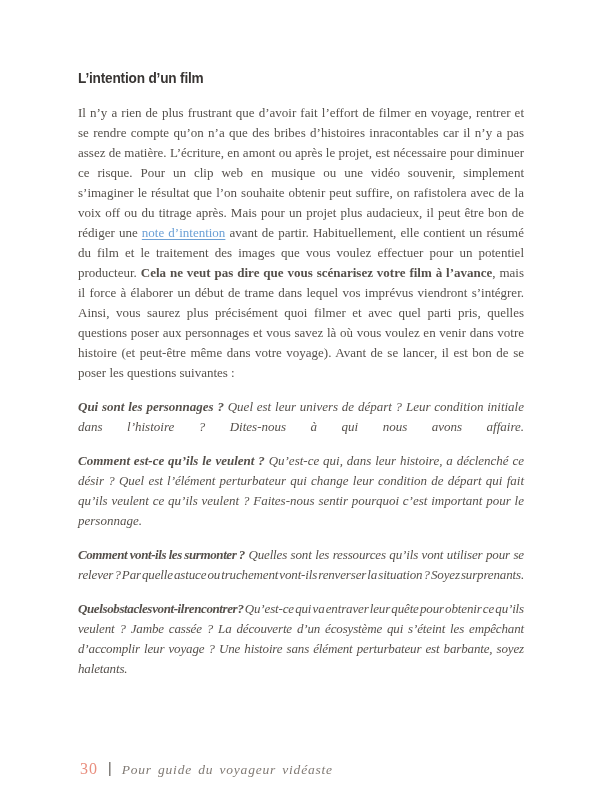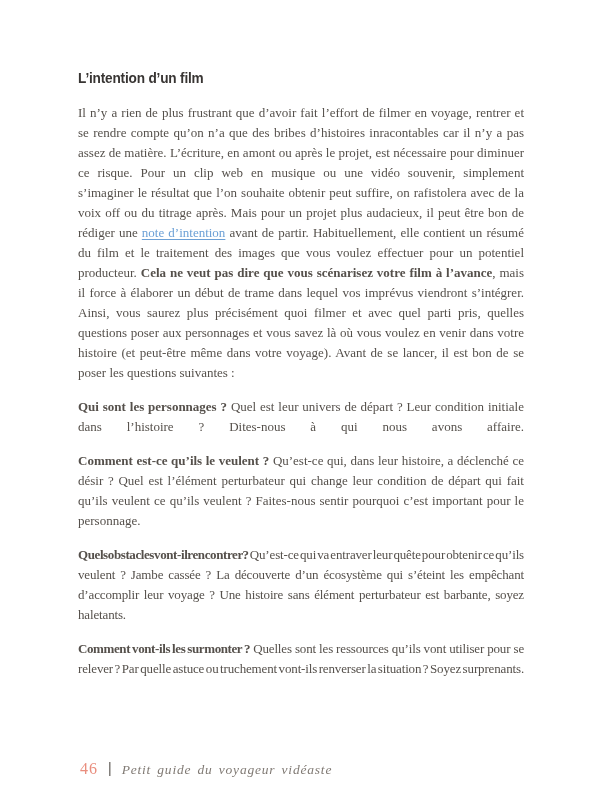--- a/index.html
+++ b/index.html
@@ -29,21 +29,21 @@
     transform-origin: left center;
     margin-bottom: 17px;
   }
   p.body-par {
     font-size: 13px;
     line-height: 20px;
     text-align: justify;
     color: var(--body-text, #55504b);
   }
   p.body-par strong { color: var(--body-text, #514c47); }
-  p.q { margin-top: 14px; }
+  p.q { margin-top: 14px; font-style: italic; }
   p.justify-last { text-align-last: justify; }
   p.tight { word-spacing: -2.2px; letter-spacing: -0.15px; text-align-last: justify; }
   p.tight strong { letter-spacing: -0.4px; word-spacing: -3px; }
   a.inline-link {
     color: var(--link, #6ca0d6);
     text-decoration: underline;
     text-decoration-color: var(--link, #6ca0d6);
     text-underline-offset: 2px;
     cursor: pointer;
   }
@@ -85,24 +85,24 @@
 
     <h1 class="section-heading">L’intention d’un film</h1>
 
     <p class="body-par intro"><span>Il n’y a rien de plus frustrant que d’avoir fait l’effort de filmer en voyage, rentrer et se rendre compte qu’on n’a que des bribes d’histoires inracontables car il n’y a pas assez de matière. L’écriture, en amont ou après le projet, est nécessaire pour diminuer ce risque. Pour un clip web en musique ou une vidéo souvenir, simplement s’imaginer le résultat que l’on souhaite obtenir peut suffire, on rafistolera avec de la voix off ou du titrage après. Mais pour un projet plus audacieux, il peut être bon de rédiger une </span><a class="inline-link">note d’intention</a><span> avant de partir. Habituellement, elle contient un résumé du film et le traitement des images que vous voulez effectuer pour un potentiel producteur. </span><strong>Cela ne veut pas dire que vous scénarisez votre film à l’avance</strong><span>, mais il force à élaborer un début de trame dans lequel vos imprévus viendront s’intégrer. Ainsi, vous saurez plus précisément quoi filmer et avec quel parti pris, quelles questions poser aux personnages et vous savez là où vous voulez en venir dans votre histoire (et peut-être même dans votre voyage). Avant de se lancer, il est bon de se poser les questions suivantes :</span></p>
 
     <p class="body-par q justify-last"><strong>Qui sont les personnages ?</strong><span> Quel est leur univers de départ ? Leur condition initiale dans l’histoire ? Dites-nous à qui nous avons affaire.</span></p>
 
 
     <p class="body-par q"><strong>Comment est-ce qu’ils le veulent ?</strong><span> Qu’est-ce qui, dans leur histoire, a déclenché ce désir ? Quel est l’élément perturbateur qui change leur condition de départ qui fait qu’ils veulent ce qu’ils veulent ? Faites-nous sentir pourquoi c’est important pour le personnage.</span></p>
 
+    <p class="body-par q tight"><strong>Comment vont-ils les surmonter ?</strong><span> Quelles sont les ressources qu’ils vont utiliser pour se relever ? Par quelle astuce ou truchement vont-ils renverser la situation ? Soyez surprenants.</span></p>
+
     <p class="body-par q tight"><strong>Quels obstacles vont-il rencontrer ?</strong><span> Qu’est-ce qui va entraver leur quête pour obtenir ce qu’ils veulent ? Jambe cassée ? La découverte d’un écosystème qui s’éteint les empêchant d’accomplir leur voyage ? Une histoire sans élément perturbateur est barbante, soyez haletants.</span></p>
-
-    <p class="body-par q tight"><strong>Comment vont-ils les surmonter ?</strong><span> Quelles sont les ressources qu’ils vont utiliser pour se relever ? Par quelle astuce ou truchement vont-ils renverser la situation ? Soyez surprenants.</span></p>
 
   </div>
 
   <div class="footer">
-    <span class="page-number">46</span>
+    <span class="page-number">30</span>
     <span class="footer-sep">|</span>
-    <span class="book-title">Petit guide du voyageur vidéaste</span>
+    <span class="book-title">Pour guide du voyageur vidéaste</span>
   </div>
 </div>
 
 </body></html>

